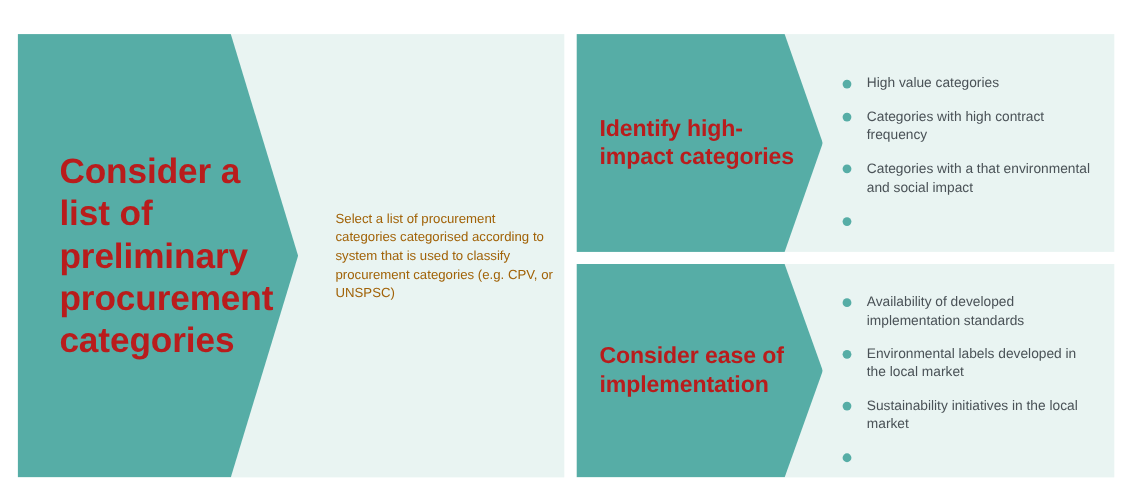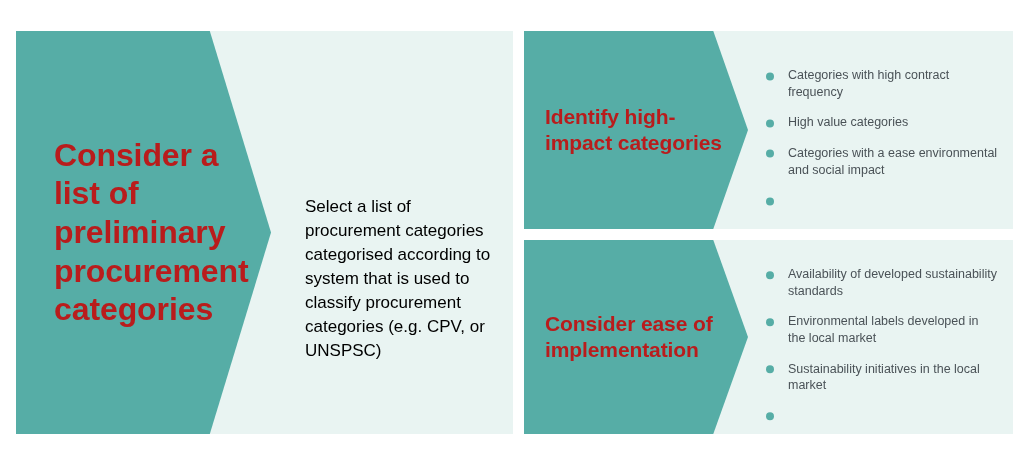--- a/index.html
+++ b/index.html
@@ -77,24 +77,23 @@
     width: 180px;
   }
 
   
   .body-copy {
     position: absolute;
     left: 289px;
     top: 50%;
     transform: translateY(-50%);
     width: 200px;
-    color: #000000;
-    font-size: 17px;
+    color: #a16207;
+    font-size: 12px;
     line-height: 1.42;
-    margin-top: 46px;
   }
 
   
   .bullets {
     position: absolute;
     left: 242px;
     top: 50%;
     transform: translateY(-50%);
     width: 233px;
     margin: 0;
@@ -138,46 +137,46 @@
 
   <div class="panel panel-right" style="left:524px; top:31px; width:489px; height:198px;">
 
     <div class="arrow"></div>
 
     <div class="heading">Identify high-impact categories</div>
 
     <ul class="bullets">
       <li class="bullet-item">
         <span class="bullet-dot"></span>
+        <span>High value categories</span>
+      </li>
+      <li class="bullet-item">
+        <span class="bullet-dot"></span>
         <span>Categories with high contract frequency</span>
       </li>
       <li class="bullet-item">
         <span class="bullet-dot"></span>
-        <span>High value categories</span>
-      </li>
-      <li class="bullet-item">
-        <span class="bullet-dot"></span>
-        <span>Categories with a ease environmental and social impact</span>
+        <span>Categories with a that environmental and social impact</span>
       </li>
       <li class="bullet-item">
         <span class="bullet-dot"></span>
       </li>
     </ul>
   </div>
 
   <div class="panel panel-right" style="left:524px; top:240px; width:489px; height:194px;">
 
     <div class="arrow"></div>
 
     <div class="heading">Consider ease of implementation</div>
 
     <ul class="bullets">
       <li class="bullet-item">
         <span class="bullet-dot"></span>
-        <span>Availability of developed sustainability standards</span>
+        <span>Availability of developed implementation standards</span>
       </li>
       <li class="bullet-item">
         <span class="bullet-dot"></span>
         <span>Environmental labels developed in the local market</span>
       </li>
       <li class="bullet-item">
         <span class="bullet-dot"></span>
         <span>Sustainability initiatives in the local market</span>
       </li>
       <li class="bullet-item">

